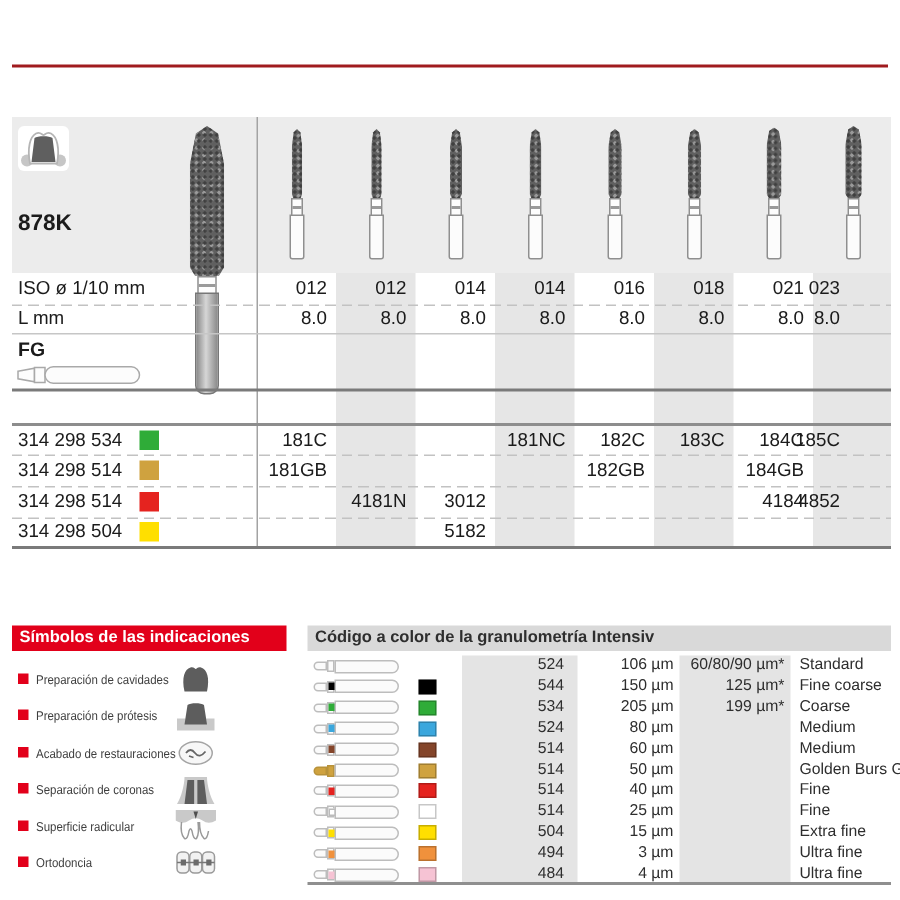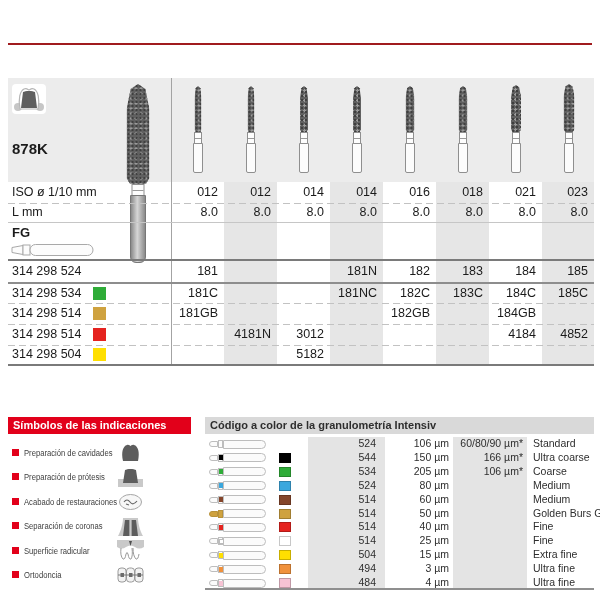--- a/index.html
+++ b/index.html
@@ -19,21 +19,21 @@
   .hline{left:0;width:586px;height:1px;}
   .dash{background:repeating-linear-gradient(90deg,#c2c2c2 0 7px,transparent 7px 11px);}
   .solid-light{background:#c6c6c6;}
   .solid-dark{height:2px;background:#7a7a7a;}
 
   .row{left:0;width:586px;}
   .rlabel{position:absolute;left:4px;top:0;font-size:12.5px;white-space:nowrap;}
   .cell{position:absolute;top:0;text-align:right;font-size:12.5px;white-space:nowrap;}
   .k1{left:163px;width:47px}.k2{left:216px;width:47px}.k3{left:269px;width:47px}
   .k4{left:322px;width:47px}.k5{left:375px;width:47px}.k6{left:428px;width:47px}
-  .k7{left:481px;width:47px}.k8{left:534px;width:46px}
+  .k7{left:481px;width:47px}.k8{left:506px;width:46px}
   .row-chip{position:absolute;left:85px;width:13px;height:13px;}
 
   .fig-label{left:4px;top:62px;font-size:15px;font-weight:bold;}
   .icon-box{left:4px;top:6px;width:34px;height:30px;background:#fff;border-radius:4px;}
 
   
   .bur{position:absolute;}
   .tip{position:absolute;left:50%;transform:translateX(-50%);
        background-color:#606060;
        background-image:radial-gradient(#3f3f3f 1px,transparent 1.2px),
@@ -184,31 +184,20 @@
     <div class="abs row" style="top:144px;height:37px;">
       <span class="rlabel" style="top:3px;font-weight:bold;font-size:13px;">FG</span>
       <svg class="abs" style="left:2px;top:21px;" width="86" height="14" viewBox="0 0 86 14">
         <path d="M2,4.5 L13,2.5 L13,11.5 L2,9.5 Z" fill="#fcfcfc" stroke="#a9a9a9"></path>
         <rect x="13" y="2" width="7" height="10" fill="#fcfcfc" stroke="#a9a9a9"></rect>
         <rect x="20" y="1.5" width="63" height="11" rx="5.5" fill="#fcfcfc" stroke="#a9a9a9"></rect>
       </svg>
     </div>
     <div class="abs hline solid-dark" style="top:181px"></div>
 
-    <div class="abs row" style="top:183px;height:21px;line-height:21px;">
-      <span class="rlabel">314 298 524</span>
-      <span class="cell k1">181</span>
-      <span class="cell k2"></span>
-      <span class="cell k3"></span>
-      <span class="cell k4">181N</span>
-      <span class="cell k5">182</span>
-      <span class="cell k6">183</span>
-      <span class="cell k7">184</span>
-      <span class="cell k8">185</span>
-    </div>
     <div class="abs hline solid-dark" style="top:204px;height:2px;background:#8d8d8d;"></div>
 
     <div class="abs row" style="top:206px;height:19px;line-height:19px;">
       <span class="rlabel">314 298 534</span>
       <span class="row-chip" style="top: 3px; background: rgb(47, 172, 56);"></span>
       <span class="cell k1">181C</span>
       <span class="cell k2"></span>
       <span class="cell k3"></span>
       <span class="cell k4">181NC</span>
       <span class="cell k5">182C</span>
@@ -344,35 +333,35 @@
     <div class="grow" style="top:13.9px">
       <span class="bmini">
           <span class="bm-nose"></span>
           <span class="bm-collar"></span>
           <span class="bm-chip" style="background: rgb(0, 0, 0);"></span>
           <span class="bm-body"></span>
         </span>
       <span class="gchip" style="background: rgb(0, 0, 0);"></span>
       <span class="gcell g-code">544</span>
       <span class="gcell g-grain">150 µm</span>
-      <span class="gcell g-alt">166 µm*</span>
-      <span class="gcell g-grade">Ultra coarse</span>
+      <span class="gcell g-alt">125 µm*</span>
+      <span class="gcell g-grade">Fine coarse</span>
     </div>
 
     <div class="grow" style="top:27.8px">
       <span class="bmini">
           <span class="bm-nose"></span>
           <span class="bm-collar"></span>
           <span class="bm-chip" style="background: rgb(47, 172, 56);"></span>
           <span class="bm-body"></span>
         </span>
       <span class="gchip" style="background: rgb(47, 172, 56);"></span>
       <span class="gcell g-code">534</span>
       <span class="gcell g-grain">205 µm</span>
-      <span class="gcell g-alt">106 µm*</span>
+      <span class="gcell g-alt">199 µm*</span>
       <span class="gcell g-grade">Coarse</span>
     </div>
 
     <div class="grow" style="top:41.7px">
       <span class="bmini">
           <span class="bm-nose"></span>
           <span class="bm-collar"></span>
           <span class="bm-chip" style="background: rgb(59, 167, 221);"></span>
           <span class="bm-body"></span>
         </span>

